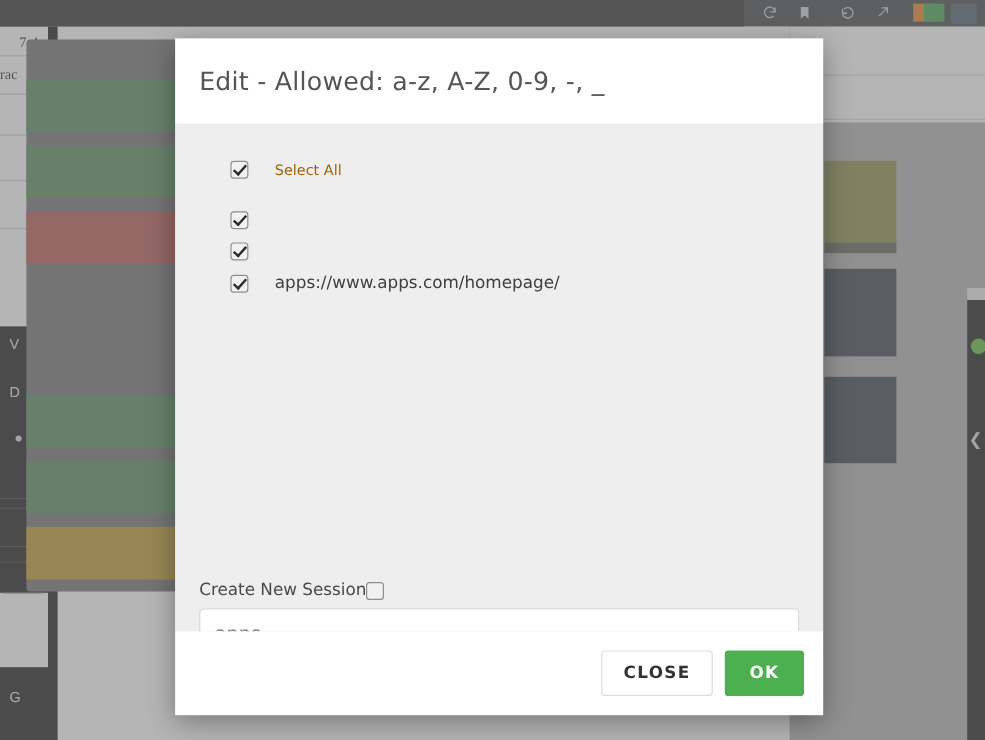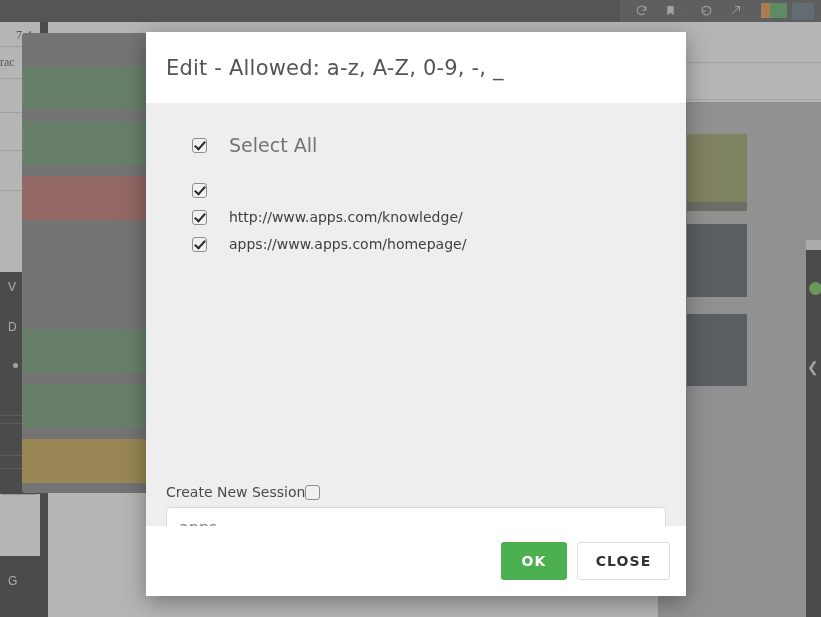--- a/index.html
+++ b/index.html
@@ -241,22 +241,22 @@
     content: "";
     position: absolute;
     left: 4px; top: 0px;
     width: 4px; height: 9px;
     border: solid #2b2b2b;
     border-width: 0 2.2px 2.2px 0;
     transform: rotate(42deg);
   }
   .cb-label {
     margin-left: 22px;
-    font-size: 19px;
-    color: #737373;
+    font-size: 12px;
+    color: #a16207;
   }
 
   #select-all-row { margin-top: 31px; margin-left: 26px; }
   #url-list { margin-top: 27px; margin-left: 26px; }
   #url-list .cb-row { margin-bottom: 11px; }
   #url-list .cb-label {
     font-size: 14px;
     color: #3f3f3f;
     white-space: nowrap;
   }
@@ -435,35 +435,34 @@
       <span class="cb checked"></span>
       <span class="cb-label">Select All</span>
     </div>
 
     <div id="url-list">
       <div class="cb-row">
         <span class="cb checked"></span>
       </div>
       <div class="cb-row">
         <span class="cb checked"></span>
-        <span class="cb-label">http://www.apps.com/knowledge/</span>
       </div>
       <div class="cb-row">
         <span class="cb checked"></span>
         <span class="cb-label">apps://www.apps.com/homepage/</span>
       </div>
     </div>
 
     <div class="session-row">
       <span class="session-label">Create New Session</span>
       <span class="cb"></span>
     </div>
 
     <input class="session-input" type="text" value="apps" style="">
 
   </div>
 
   <div class="modal-footer">
+    <button class="btn btn-close">CLOSE</button>
     <button class="btn btn-ok">OK</button>
-    <button class="btn btn-close">CLOSE</button>
   </div>
 
 </div>
 
 </body></html>

